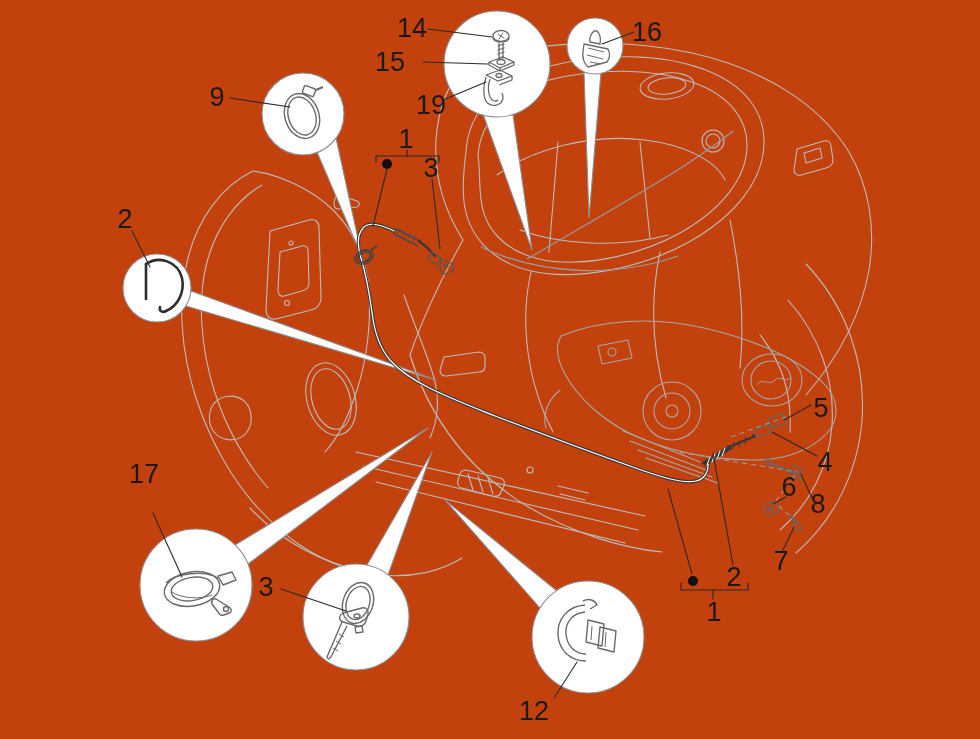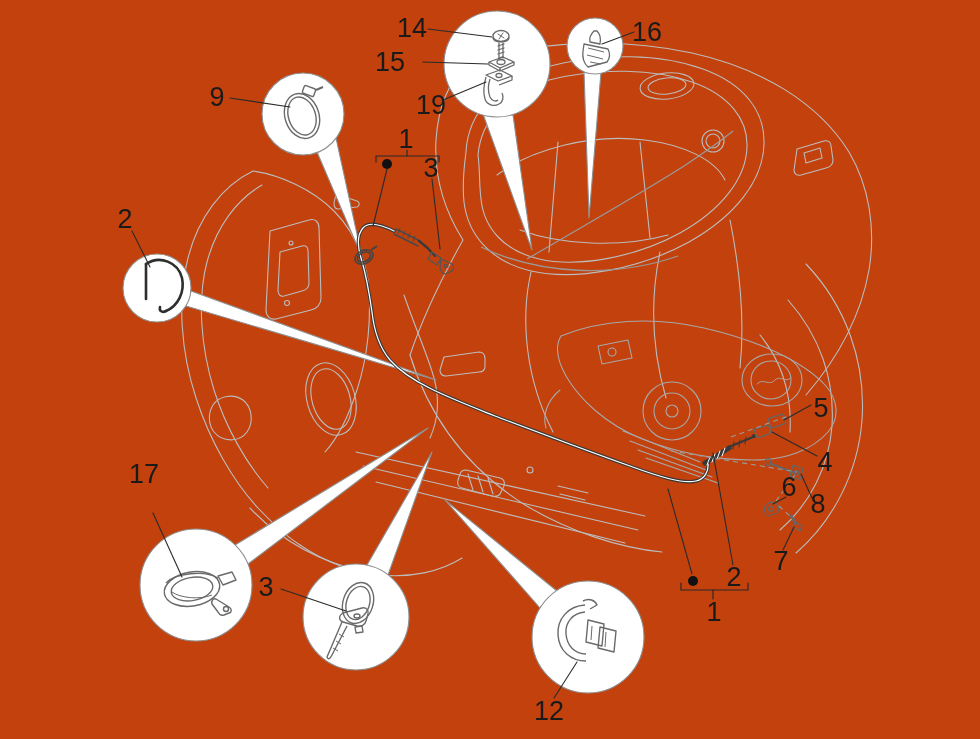--- a/index.html
+++ b/index.html
@@ -264,20 +264,20 @@
   <div class="callout" style="left:431px;top:168px">3</div>
   <div class="callout" style="left:125px;top:219px">2</div>
   <div class="callout" style="left:821px;top:408px">5</div>
   <div class="callout" style="left:825px;top:462px">4</div>
   <div class="callout" style="left:789px;top:487px">6</div>
   <div class="callout" style="left:818px;top:504px">8</div>
   <div class="callout" style="left:781px;top:561px">7</div>
   <div class="callout" style="left:734px;top:577px">2</div>
   <div class="callout" style="left:144px;top:474px">17</div>
   <div class="callout" style="left:266px;top:587px">3</div>
-  <div class="callout" style="left:549px;top:711px">12</div>
+  <div class="callout" style="left:534px;top:711px">12</div>
 
   <div class="callout" style="left:406px;top:139px">1</div>
   <div class="dot" style="left:387px;top:164px"></div>
   <div class="callout" style="left:714px;top:612px">1</div>
   <div class="dot" style="left:693px;top:581px"></div>
 
 </div>
 
 </body></html>

